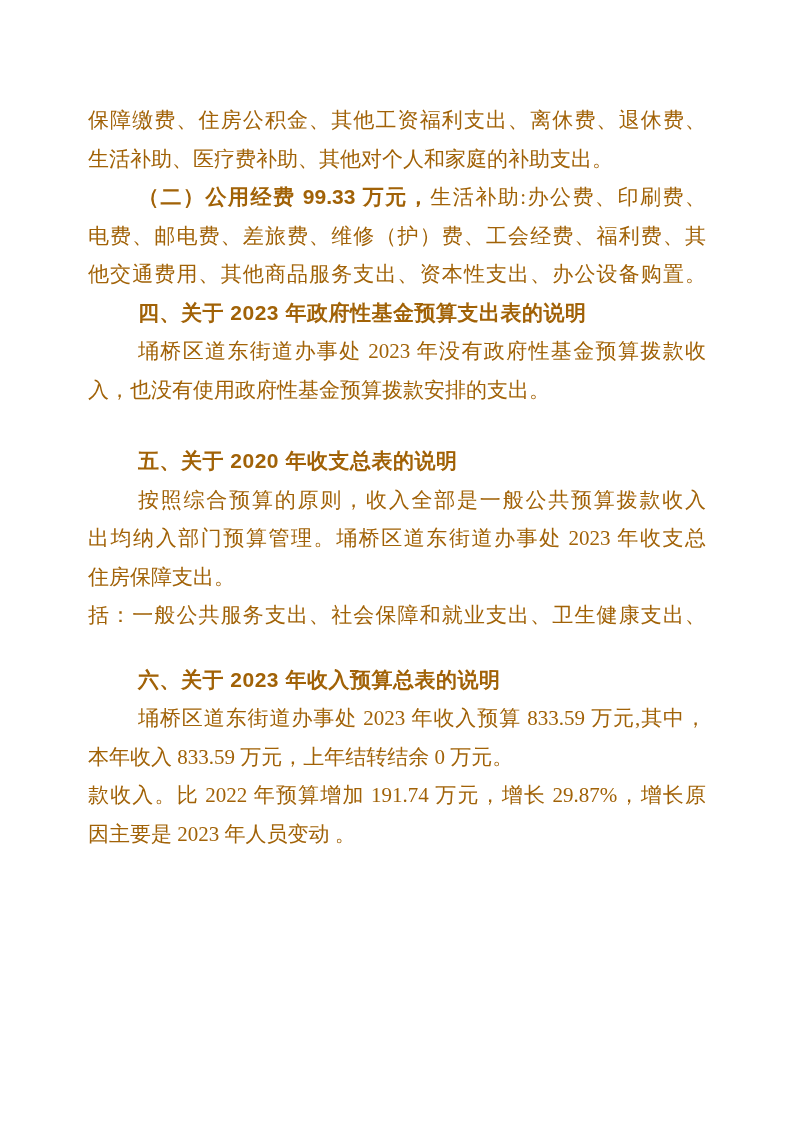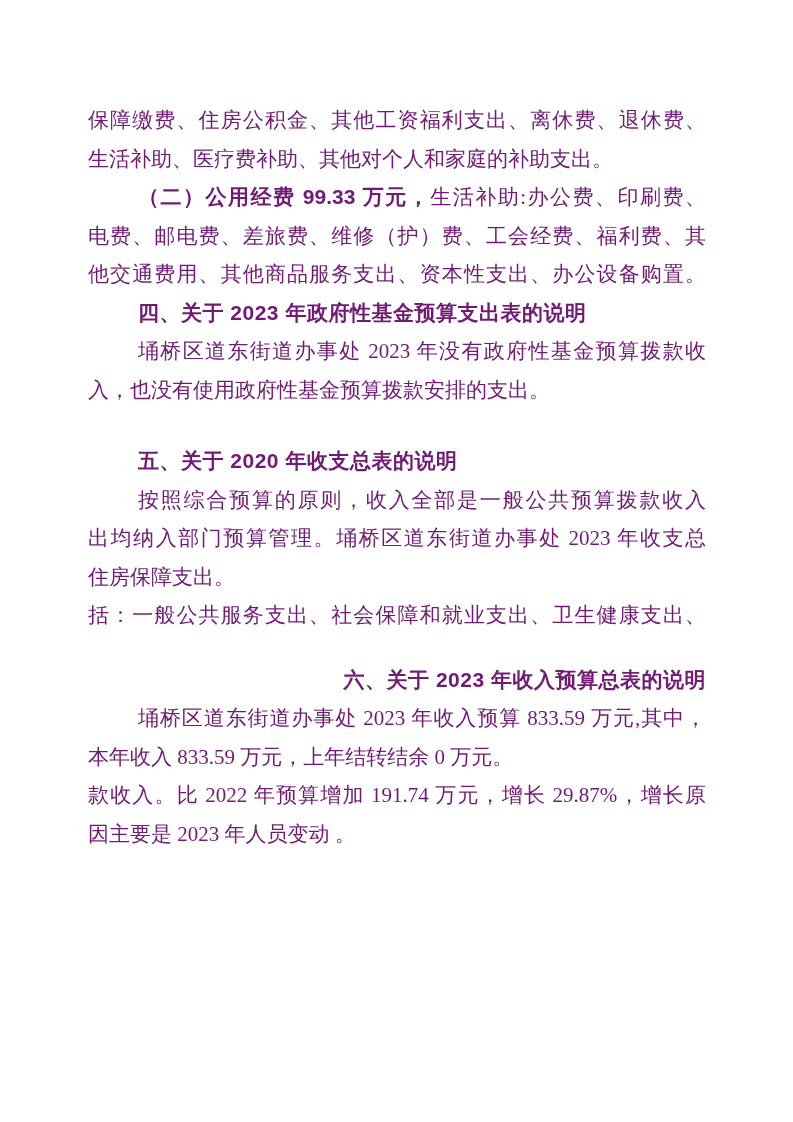--- a/index.html
+++ b/index.html
@@ -12,21 +12,21 @@
     width: 793px;
     height: 1122px;
     background: #ffffff;
     overflow: hidden;
   }
   .content {
     position: absolute;
     left: 88px;
     top: 101px;
     width: 618px;
-    color: #701a75;
+    color: #a16207;
     font-family: "Liberation Serif", "DejaVu Serif", serif;
     font-size: 21px;
     line-height: 38.5px;
   }
   .ln {
     white-space: normal;
   }
   
   .jl {
     text-align: justify;
@@ -37,21 +37,21 @@
     padding-left: 50px;
   }
   
   .hd {
     font-family: "Liberation Sans", "DejaVu Sans", sans-serif;
     font-weight: bold;
     padding-left: 50px;
     letter-spacing: 0.5px;
   }
   .sp-before-5 { margin-top: 33px; }
-  .sp-before-6 { margin-top: 26px; text-align: right; }
+  .sp-before-6 { margin-top: 26px; }
   
   .bold-lead {
     font-family: Liberation Sans, sans-serif;
     font-weight: bold;
   }
 </style>
 </head>
 <body>
 
 <div class="page">

